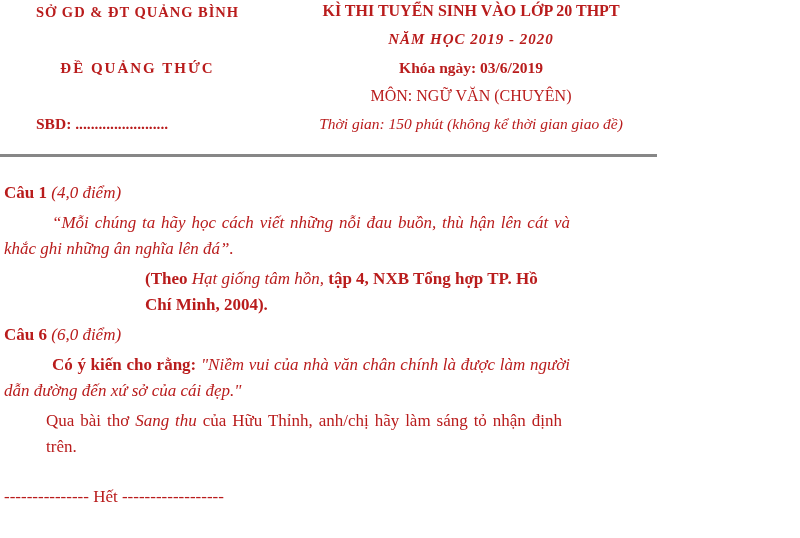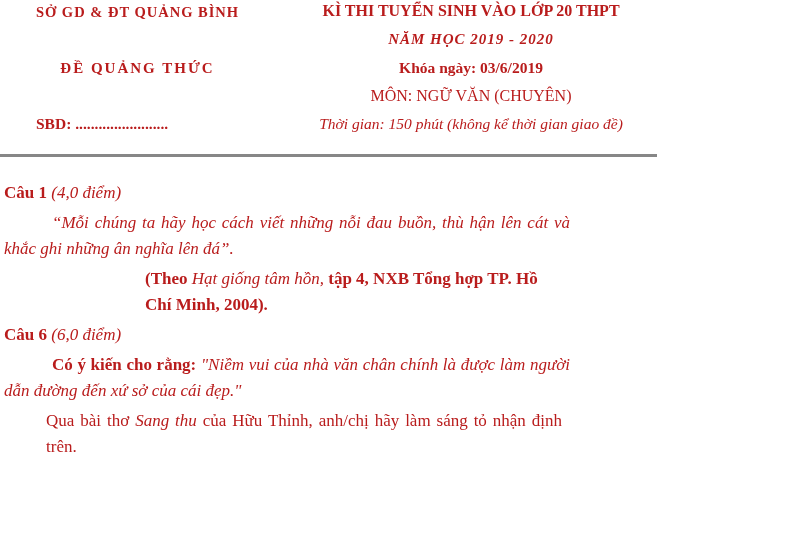--- a/index.html
+++ b/index.html
@@ -62,15 +62,16 @@
 
     <p class="cite"><span class="b">(Theo</span> <span class="i">Hạt giống tâm hồn,</span> <span class="b">tập 4, NXB Tổng hợp TP. Hồ Chí Minh, 2004).</span></p>
 
 
     <p class="qhead"><span class="b">Câu 6</span> <span class="i">(6,0 điểm)</span></p>
 
     <p class="mix"><span class="b">Có ý kiến cho rằng:</span> <span class="i">"Niềm vui của nhà văn chân chính là được làm người dẫn đường đến xứ sở của cái đẹp."</span></p>
 
     <p class="task"><span>Qua bài thơ</span> <span class="i">Sang thu</span> <span>của Hữu Thỉnh, anh/chị hãy làm sáng tỏ nhận định trên.</span></p>
 
+    <p class="footer">--------------- Hết ------------------</p>
 
   </div>
 </div>
 
 </body></html>

